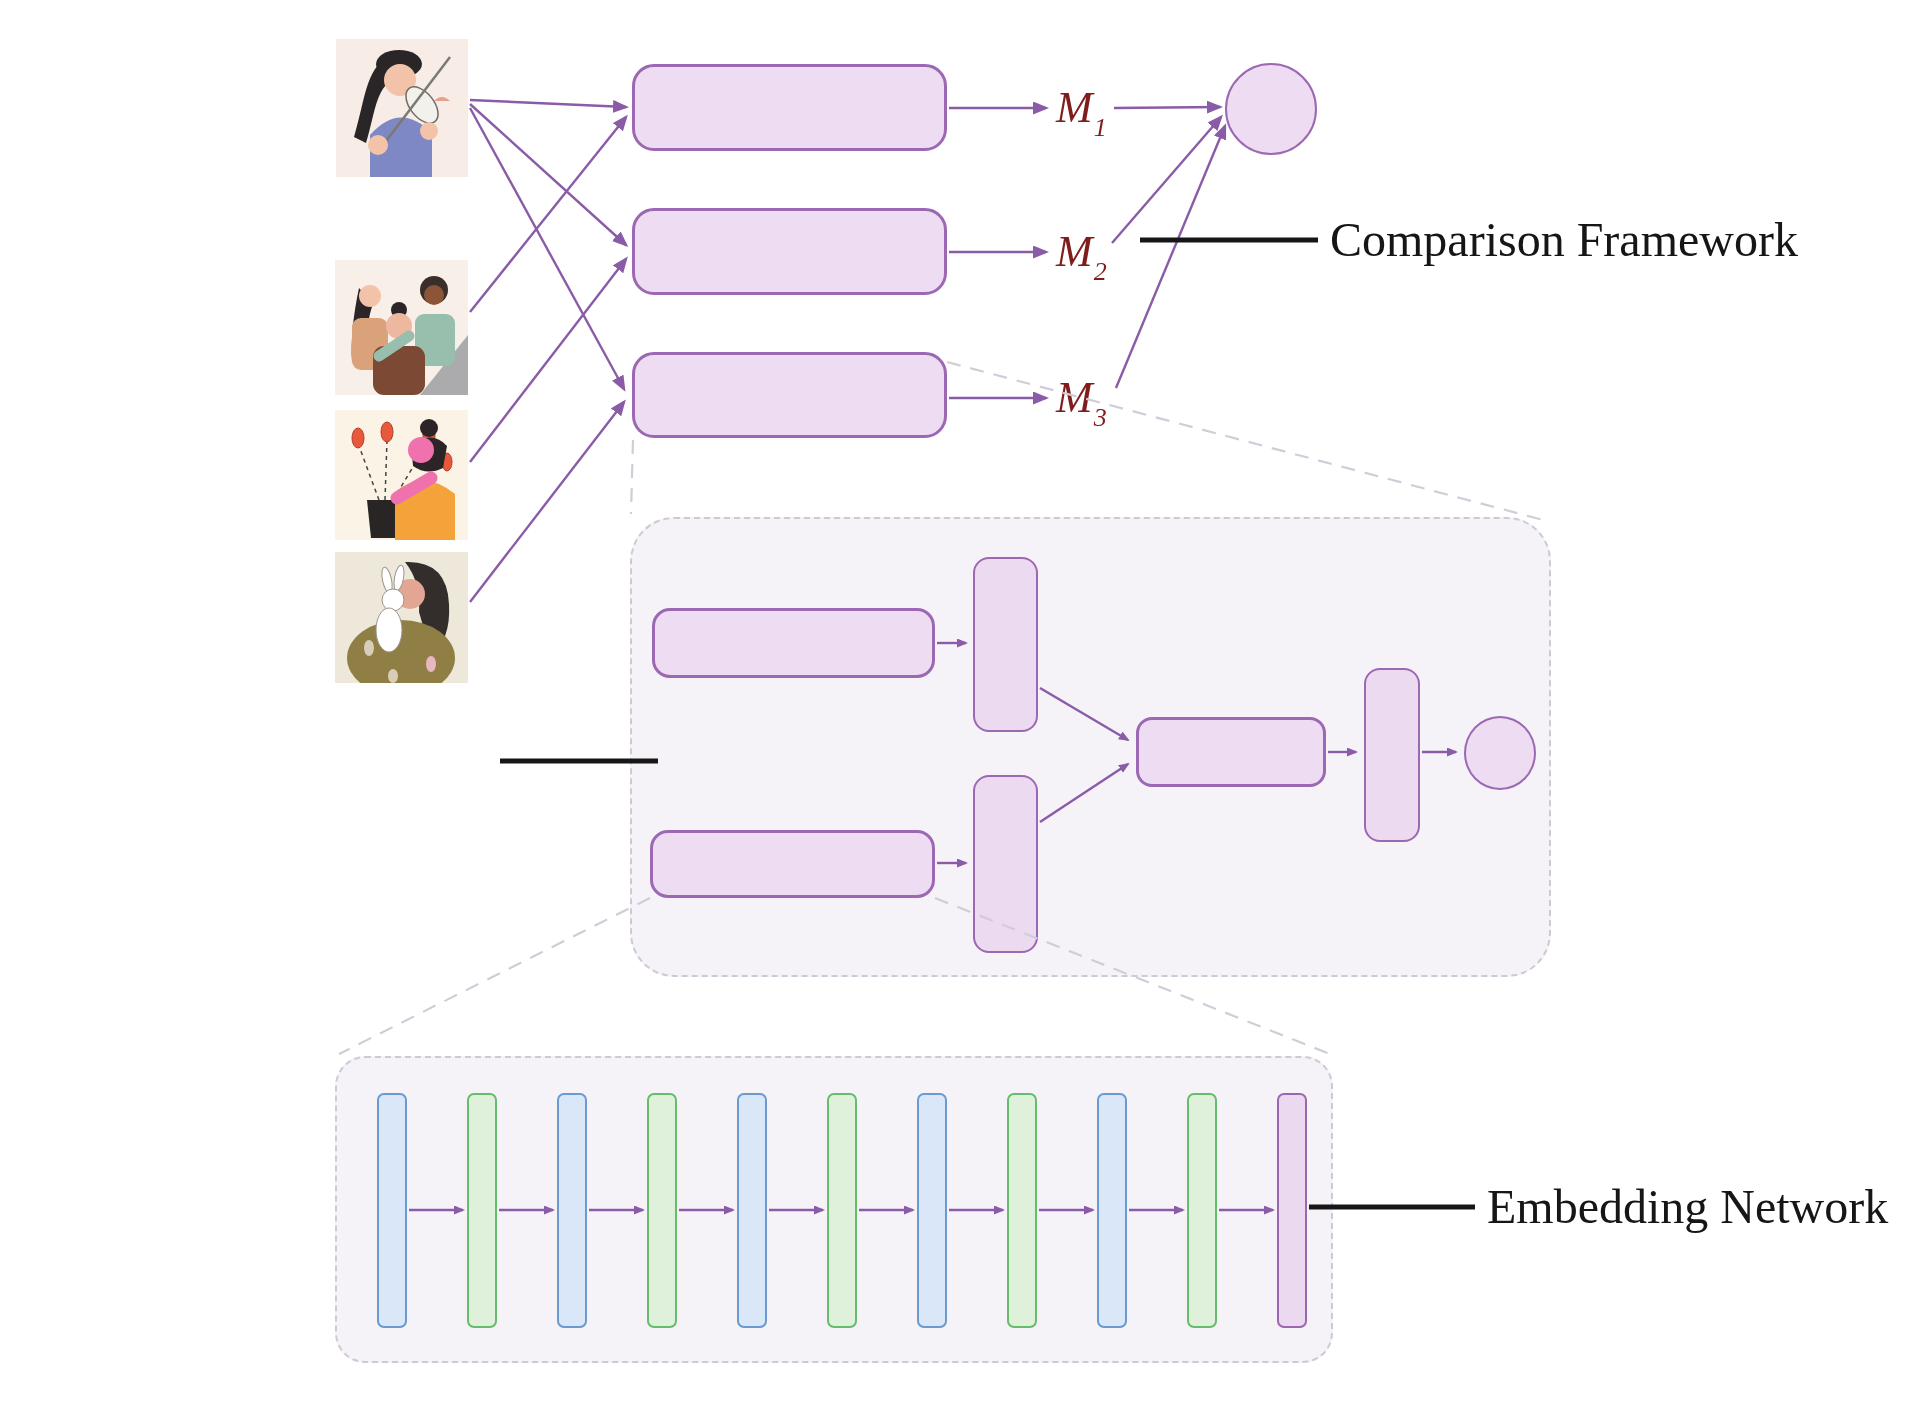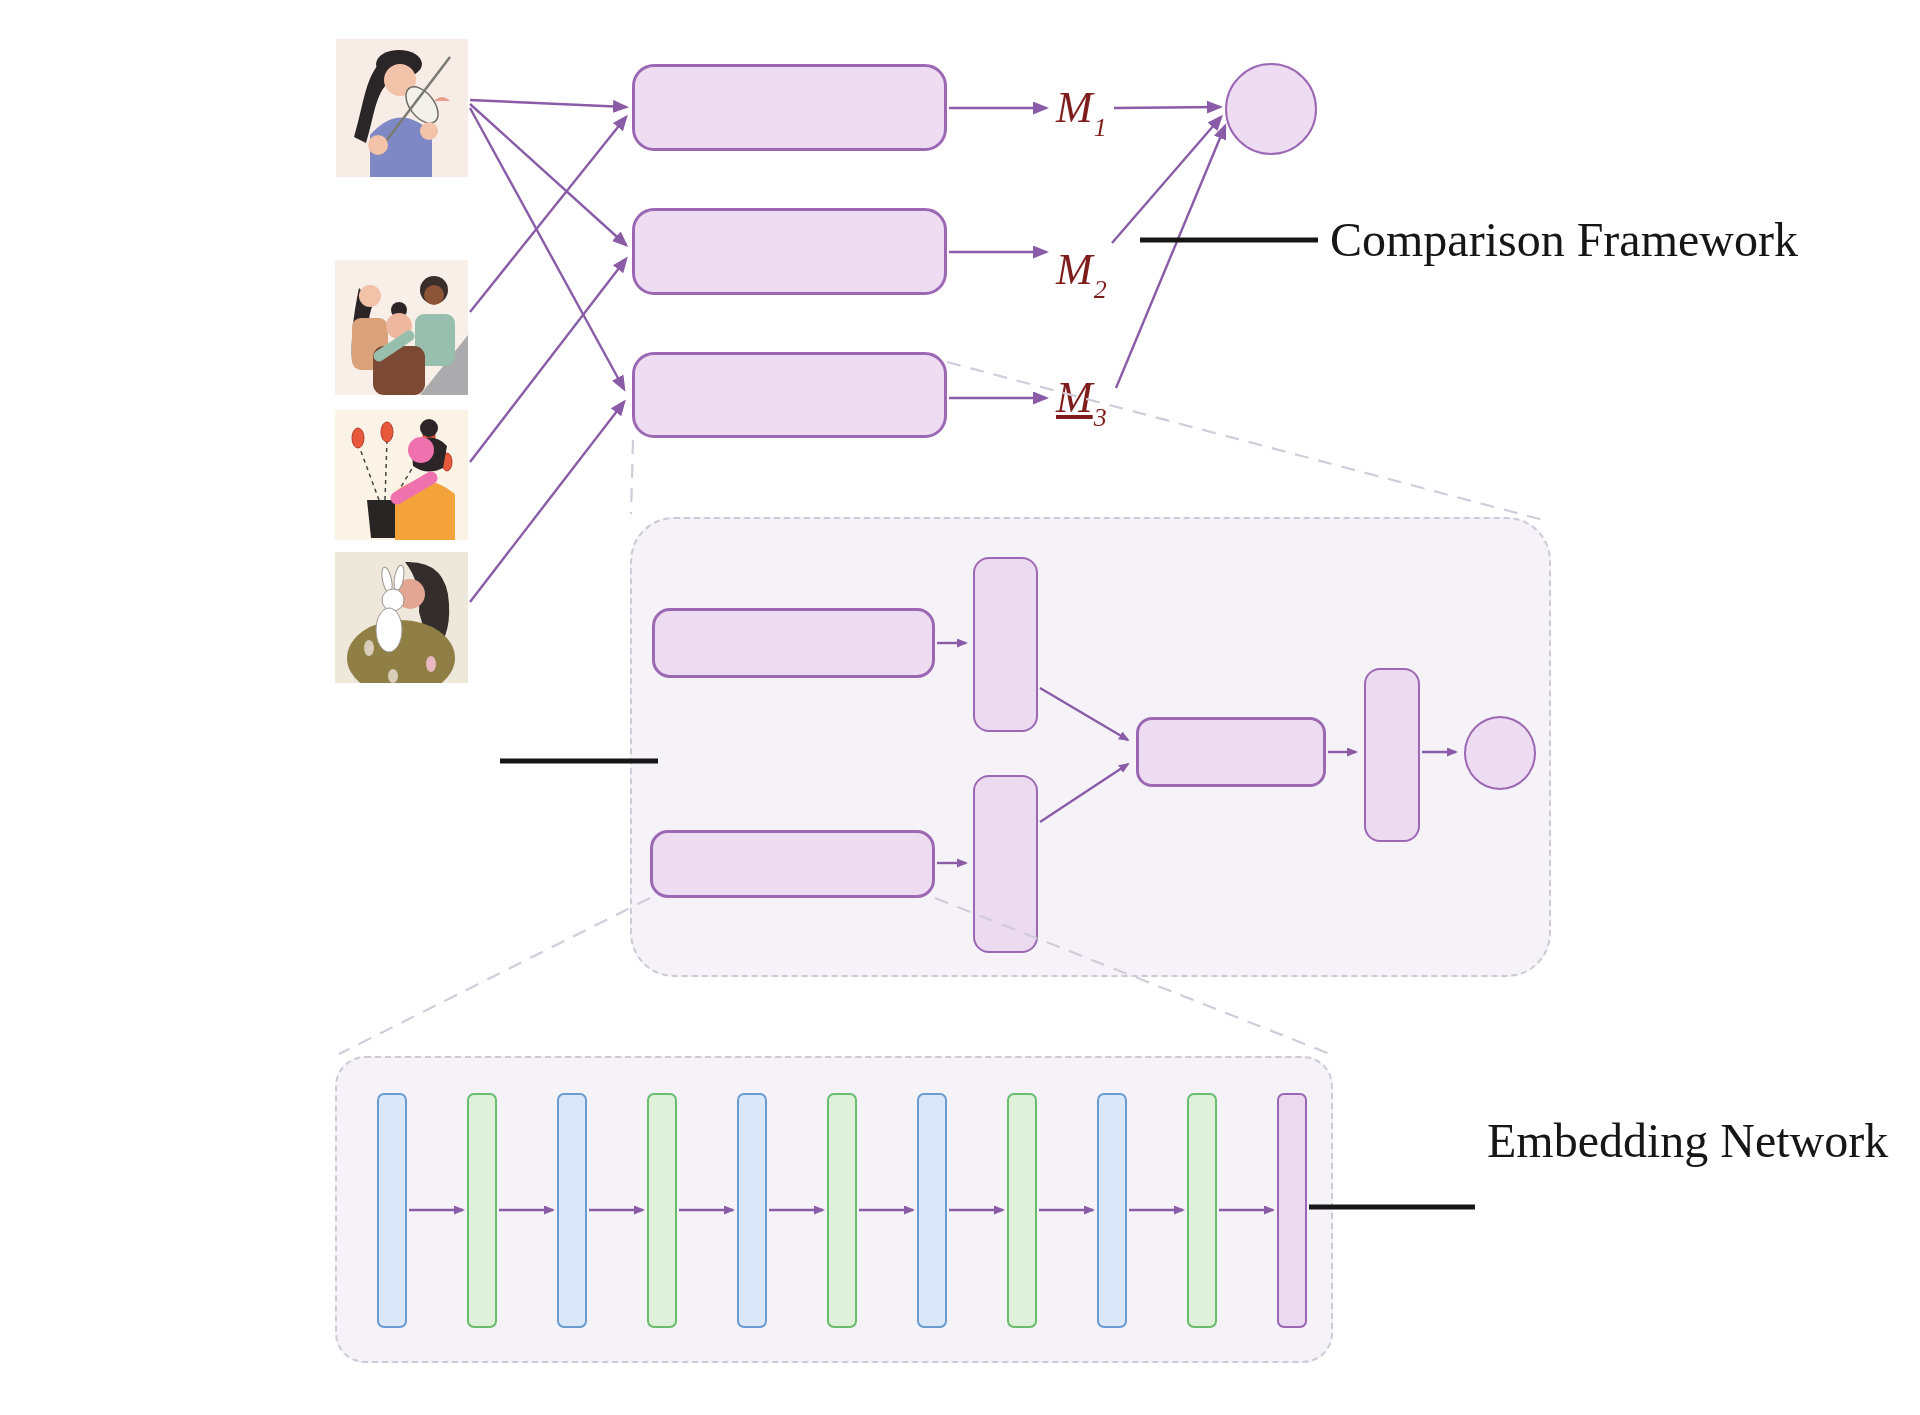--- a/index.html
+++ b/index.html
@@ -34,27 +34,27 @@
   #embed-panel{left:335px;top:1056px;width:998px;height:307px;border-radius:30px;}
   .ebar{position:absolute;top:1093px;width:30px;height:235px;border-radius:7px;box-sizing:border-box;border:2px solid;}
   .ebar.blue{background:#d9e7f8;border-color:#699bd0;}
   .ebar.green{background:#dff0db;border-color:#66bd6b;}
   .ebar.purple{background:#ead9ef;border-color:#9b67b3;}
 
   
   .diagram-label{position:absolute;color:#161616;font-size:48px;white-space:nowrap;line-height:1;}
   #label-jux{left:8px;top:738px;}
   #label-comparison{left:1330px;top:216px;}
-  #label-embedding{left:1487px;top:1117px;}
+  #label-embedding{left:1487px;top:1183px;}
 
   .m-label{position:absolute;color:#7f1d1d;font-size:44px;font-style:italic;line-height:1;white-space:nowrap;}
   .m-label sub{font-size:26px;font-style:italic;vertical-align:-14px;margin-left:1px;}
   #m-label-1{left:1056px;top:86px;}
-  #m-label-2{left:1056px;top:248px;}
-  #m-label-3{left:1056px;top:376px;text-decoration:underline;}
+  #m-label-2{left:1056px;top:230px;}
+  #m-label-3{left:1056px;top:376px;}
 
   
   .input-img{position:absolute;display:block;}
   #overlay{position:absolute;left:0;top:0;width:1920px;height:1415px;pointer-events:none;}
 </style>
 </head>
 <body>
 
 <div id="canvas">
 

